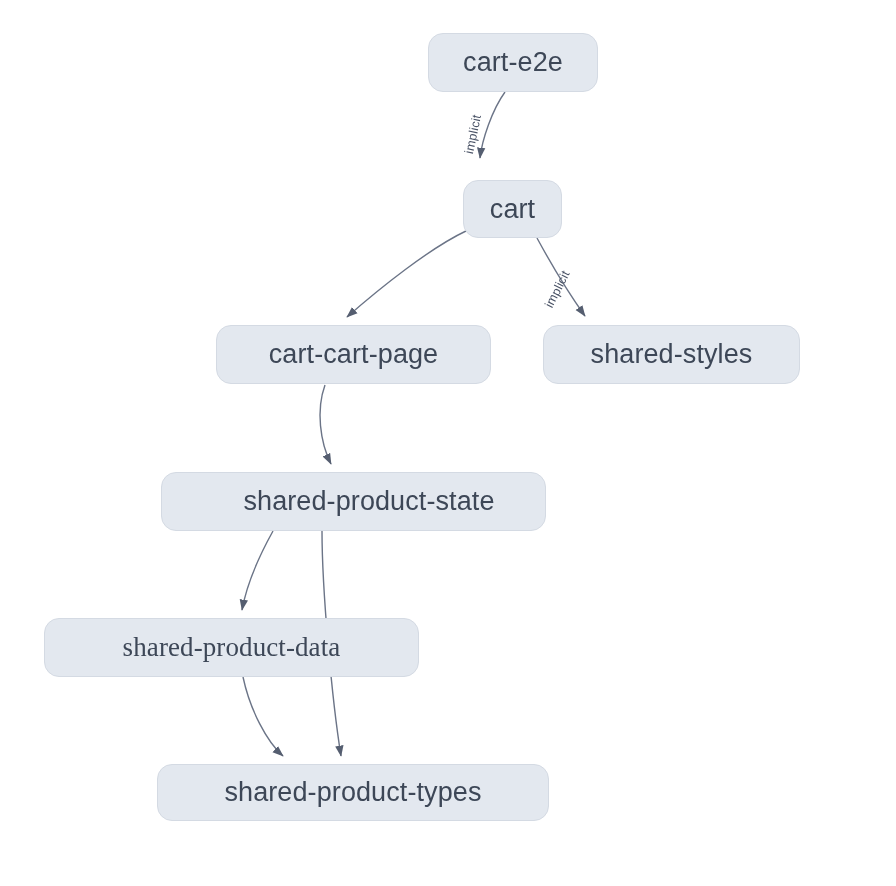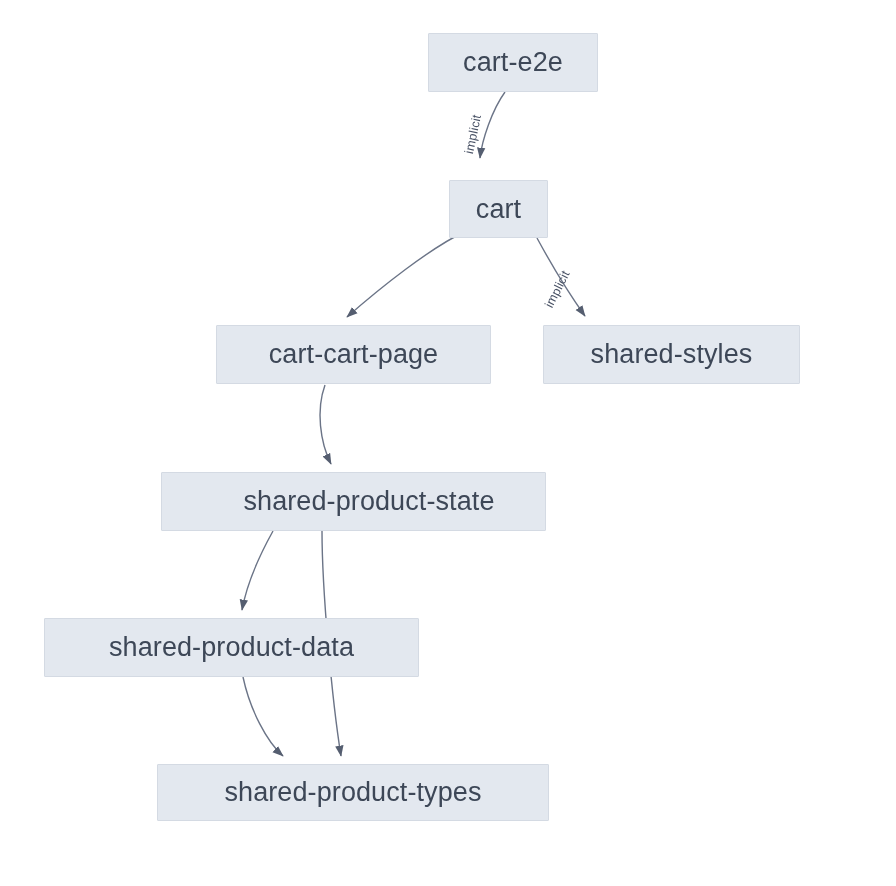--- a/index.html
+++ b/index.html
@@ -27,21 +27,21 @@
     height: 886px;
   }
   .graph-node {
     position: absolute;
     box-sizing: border-box;
     display: flex;
     align-items: center;
     justify-content: center;
     background: #e3e8ef;
     border: 1px solid #d4dae3;
-    border-radius: 1px;
+    border-radius: 15px;
     color: #3d4757;
     font-size: 27px;
     font-weight: 400;
     letter-spacing: 0.1px;
     white-space: nowrap;
     user-select: none;
   }
   .node-label {
     pointer-events: none;
   }
@@ -80,33 +80,33 @@
     <g id="edge-labels-group">
         <text class="edge-label" x="477" y="135" text-anchor="middle" transform="rotate(-78 477 135)">implicit</text>
         <text class="edge-label" x="561" y="291" text-anchor="middle" transform="rotate(-63 561 291)">implicit</text>
       </g>
   </svg>
 
   <div id="nodes-layer">
       <div class="graph-node" style="left: 428px; top: 33px; width: 170px; height: 59px;">
         <span class="node-label">cart-e2e</span>
       </div>
-      <div class="graph-node" style="left: 449px; top: 180px; width: 99px; height: 58px;">
+      <div class="graph-node" style="left: 463px; top: 180px; width: 99px; height: 58px;">
         <span class="node-label">cart</span>
       </div>
       <div class="graph-node" style="left: 216px; top: 325px; width: 275px; height: 59px;">
         <span class="node-label">cart-cart-page</span>
       </div>
       <div class="graph-node" style="left: 543px; top: 325px; width: 257px; height: 59px;">
         <span class="node-label">shared-styles</span>
       </div>
       <div class="graph-node" style="left: 161px; top: 472px; width: 385px; height: 59px; padding-left: 31px;">
         <span class="node-label">shared-product-state</span>
       </div>
-      <div class="graph-node" style="left: 44px; top: 618px; width: 375px; height: 59px;">
+      <div class="graph-node" style="left: 44px; top: 618px; width: 375px; height: 59px; font-family: Liberation Serif, serif;">
         <span class="node-label">shared-product-data</span>
       </div>
       <div class="graph-node" style="left: 157px; top: 764px; width: 392px; height: 57px;">
         <span class="node-label">shared-product-types</span>
       </div>
     </div>
 
 </div>
 
 </body></html>

